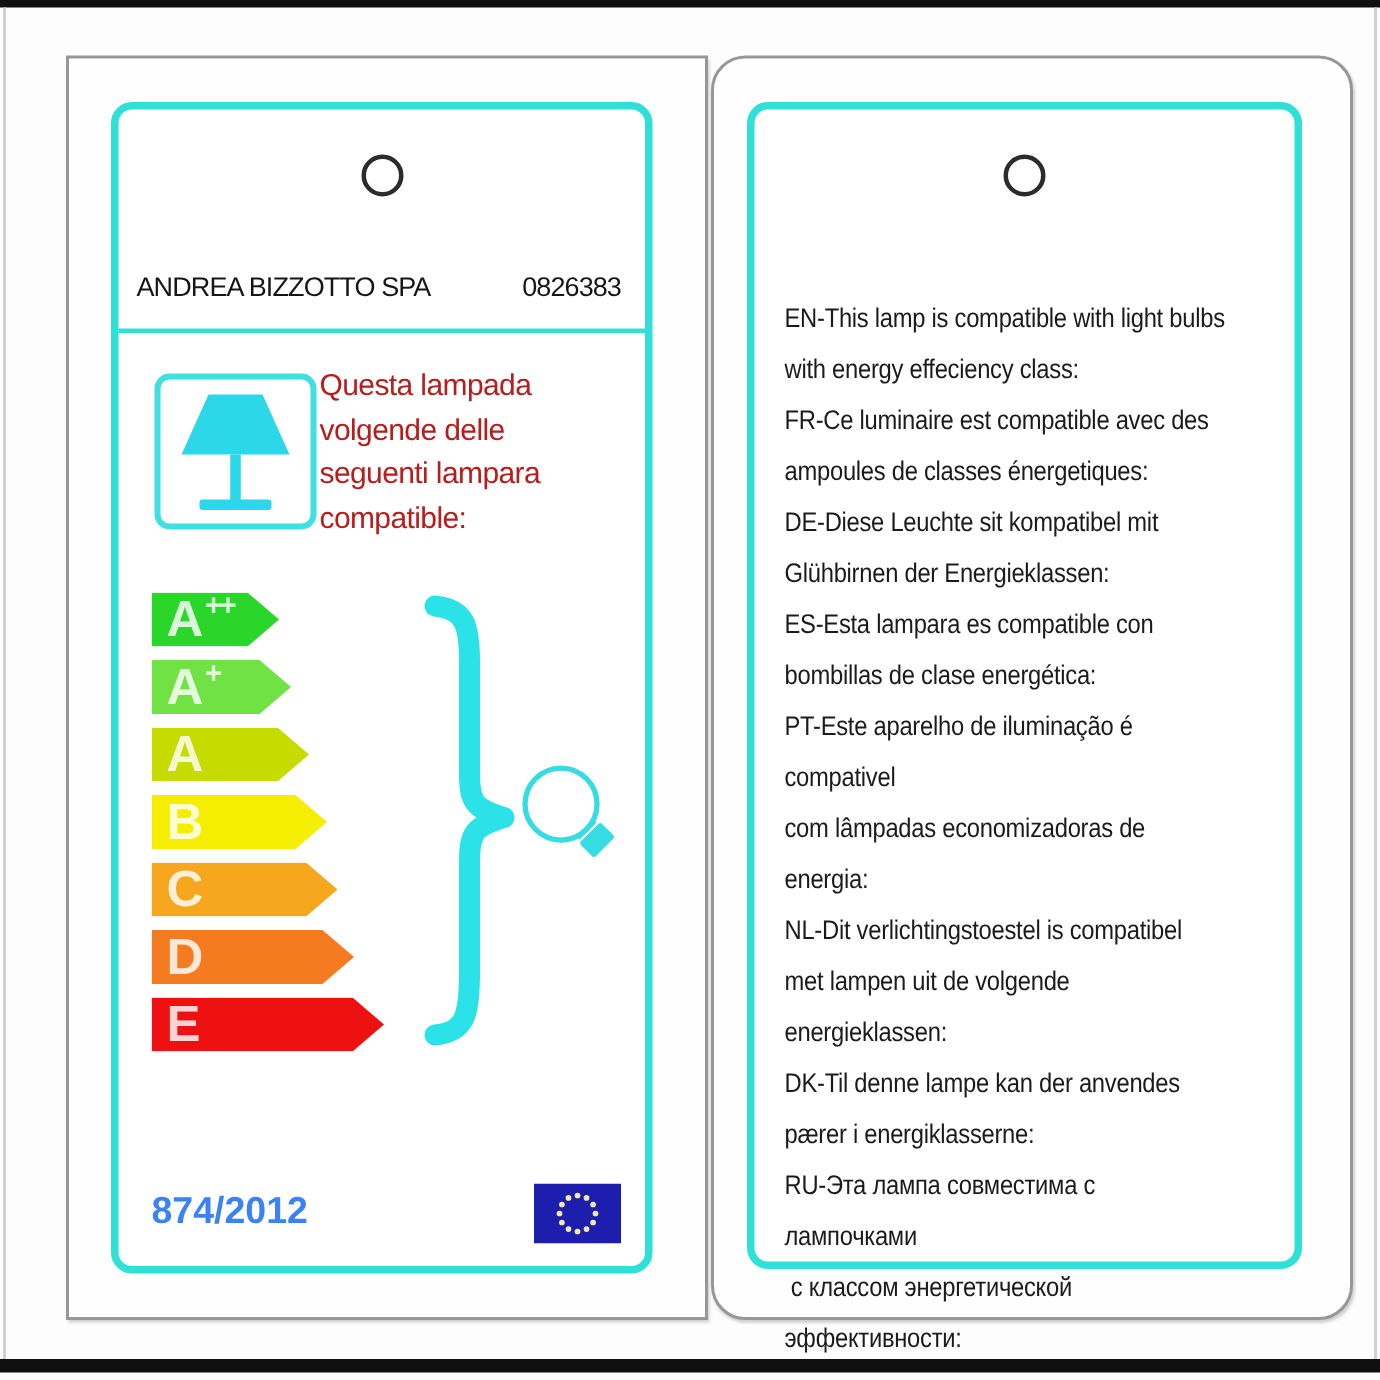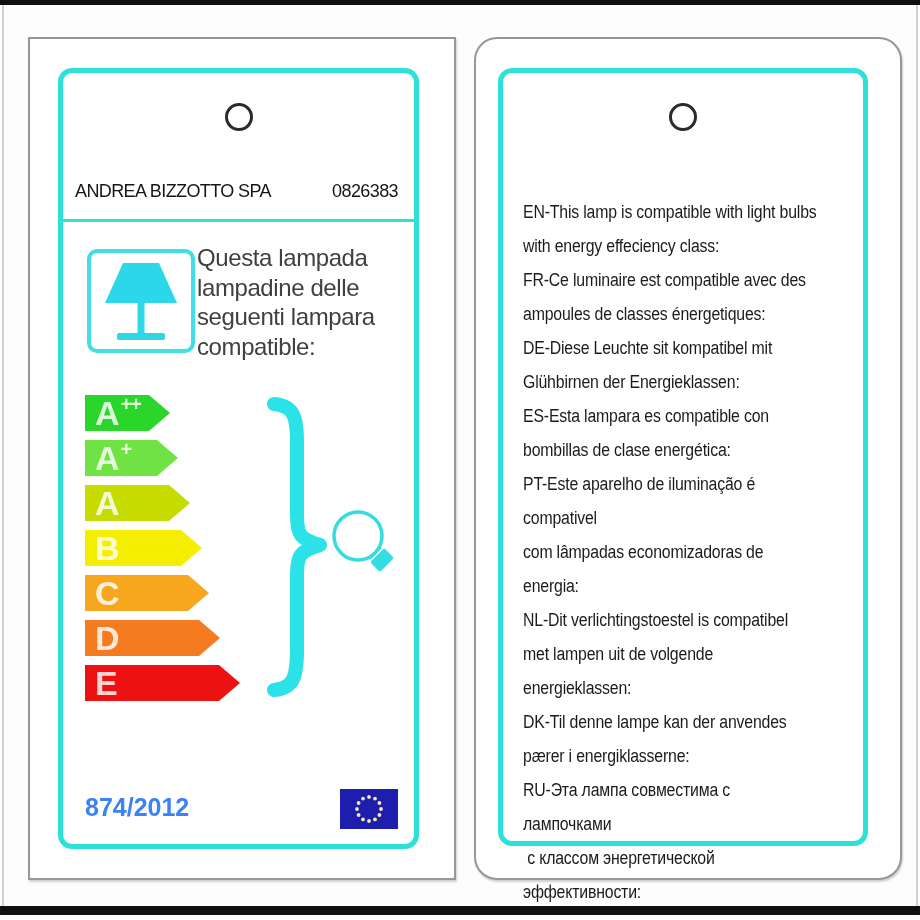--- a/index.html
+++ b/index.html
@@ -5,40 +5,40 @@
   html,body{margin:0;padding:0;background:#fff;}
   .photo{position:relative;width:920px;height:920px;background:#fdfdfd;overflow:hidden;
          font-family:"Liberation Sans",sans-serif;color:#111;}
   .frame-top{position:absolute;left:0;top:0;width:920px;height:5px;background:#101010;}
   .frame-bottom{position:absolute;left:0;top:906px;width:920px;height:9px;background:#101010;}
   .frame-side{position:absolute;top:5px;bottom:14px;width:2px;background:#d0d0d0;}
   .frame-side.l{left:2px;} .frame-side.r{right:2px;}
 
   .card{position:absolute;top:37px;width:424px;height:839px;background:#fefefe;
         border:2px solid #979797;box-shadow:1px 2px 2px rgba(0,0,0,.18);}
-  .card.left{left:28px;} .card.right{left:474px;border-radius:23px;}
+  .card.left{left:44px;} .card.right{left:474px;border-radius:23px;}
 
   .cyan-box{position:absolute;border:5px solid #2ee0d8;border-radius:14px;background:#fff;}
   .card.left  .cyan-box{left:28px;top:29px;width:351px;height:771px;}
   .card.right .cyan-box{left:22px;top:29px;width:360px;height:768px;}
 
   .hole{position:absolute;top:30px;left:50%;margin-left:-14px;width:22px;height:22px;
         border:3px solid #2b2b2b;border-radius:50%;background:#fff;}
 
   
   .header-row{position:absolute;top:108px;left:12px;right:16px;display:flex;
               justify-content:space-between;font-size:18px;letter-spacing:-0.6px;color:#161616;}
   .divider{position:absolute;top:146px;left:0;right:0;height:3px;background:#2ee0d8;}
 
   .lamp-box{position:absolute;left:24px;top:176px;width:100px;height:96px;
             border:4px solid #3fdfe2;border-radius:10px;}
   .lamp-box svg{display:block;width:100%;height:100%;}
 
-  .desc{position:absolute;left:134px;top:170px;width:218px;font-size:24px;
-        line-height:29.5px;letter-spacing:-0.4px;color:#404040;}
+  .desc{position:absolute;left:134px;top:170px;width:218px;font-size:20px;
+        line-height:29.5px;letter-spacing:-0.4px;color:#b91c1c;}
 
   .scale{position:absolute;left:22px;top:322px;}
   .arrow{height:36px;margin-bottom:9px;display:flex;align-items:center;padding-left:10px;
          box-sizing:border-box;
          clip-path:polygon(0 0,calc(100% - 21px) 0,100% 50%,calc(100% - 21px) 100%,0 100%);}
   .arrow-letter{font-size:34px;font-weight:bold;color:rgba(255,255,255,0.82);line-height:1;}
   .arrow-sup{font-size:20px;font-weight:bold;color:rgba(255,255,255,0.82);
              position:relative;top:-9px;margin-left:1px;letter-spacing:-2px;}
 
   .brace-svg{position:absolute;left:203px;top:323px;width:62px;height:302px;}
@@ -75,21 +75,21 @@
       <div class="lamp-box">
         <svg viewBox="0 0 100 96">
           <polygon points="32,10 68,10 86,50 14,50" fill="#2bd7e8"></polygon>
           <rect x="46.5" y="50" width="7" height="31" fill="#2bd7e8"></rect>
           <rect x="26" y="80" width="48" height="7" rx="2" fill="#2bd7e8"></rect>
         </svg>
       </div>
 
       <div class="desc">
           <div>Questa lampada</div>
-          <div>lampadine delle</div>
+          <div>volgende delle</div>
           <div>seguenti lampara</div>
           <div>compatible:</div>
         </div>
 
       <div class="scale">
           <div class="arrow" style="width: 85px; background: rgb(43, 214, 43);">
             <span class="arrow-letter">A</span>
             <span class="arrow-sup">++</span>
           </div>
           <div class="arrow" style="width: 93px; background: rgb(112, 226, 68);">

